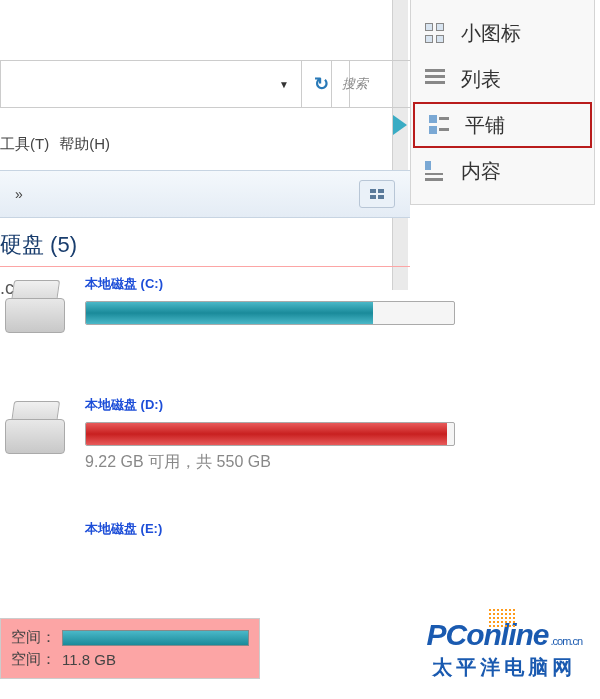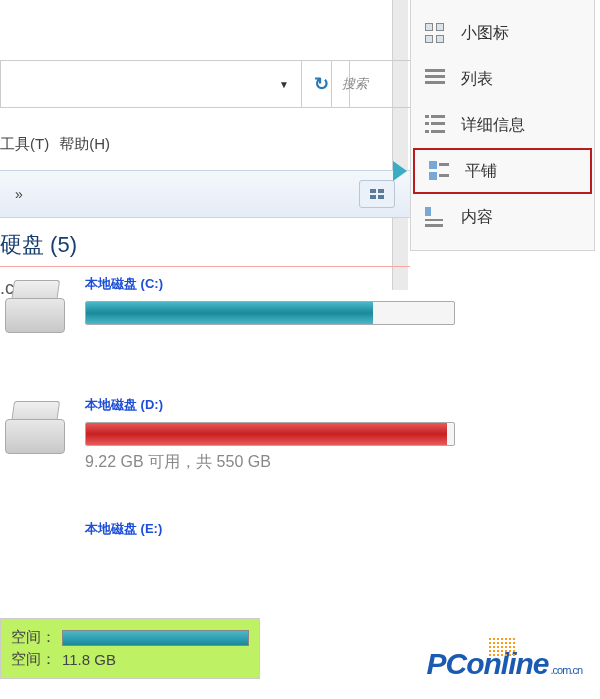--- a/index.html
+++ b/index.html
@@ -255,21 +255,21 @@
       gap: 2px;
     }
     .icon-tiles span:nth-child(odd) { width:8px; height:8px; background:#7aa8d4; }
     .icon-tiles span:nth-child(even) { width:10px; height:3px; background:#888; margin-top:2px; }
     .icon-content {
       display: flex; flex-direction: column; gap:3px;
     }
     .icon-content span { width:18px; height:3px; background:#888; }
     .icon-content span:first-child { width:6px; height:10px; background:#7aa8d4; }
     .vm-label {
-      font-size: 16px;
+      font-size: 20px;
       color: #333;
     }
     
     
     .scrollbar-v {
       position: absolute;
       right: 192px;
       top: 0;
       width: 16px;
       height: 290px;
@@ -285,21 +285,21 @@
       font-size: 18px;
       color: #555;
     }
     
     
     .props-tooltip {
       position: absolute;
       left: 0;
       bottom: 20px;
       width: 260px;
-      background: #bef264;
+      background: #fca5a5;
       border: 1px solid #ccc;
       padding: 6px 10px;
       font-size: 15px;
       color: #444;
     }
     .props-tooltip .prop-row {
       display: flex;
       align-items: center;
       gap: 6px;
       margin: 3px 0;
@@ -427,31 +427,20 @@
         <span></span>
         <span></span>
         <span></span>
       </span>
     <span class="vm-label">小图标</span>
   </div>
   <div class="view-menu-item">
     <span class="vm-icon icon-list-lines"></span>
     <span class="vm-label">列表</span>
   </div>
-  <div class="view-menu-item">
-    <span class="vm-icon icon-details">
-        <span></span>
-        <span></span>
-        <span></span>
-        <span></span>
-        <span></span>
-        <span></span>
-      </span>
-    <span class="vm-label">详细信息</span>
-  </div>
   <div class="view-menu-item selected">
     <div class="selection-pointer"></div>
     <span class="vm-icon icon-tiles">
         <span></span>
         <span></span>
         <span></span>
         <span></span>
       </span>
     <span class="vm-label">平铺</span>
   </div>
@@ -474,13 +463,14 @@
     <span>空间：</span>
     <span>11.8 GB</span>
   </div>
 </div>
 
 <div class="watermark">
   <div class="pc-logo">
     <span class="orange-dot"></span>
     <span class="p-cap">P</span><span class="p-cap">C</span><span>online</span><span class="suffix">.com.cn</span>
   </div>
+  <div class="watermark-cn">太平洋电脑网</div>
 </div>
 
 </body></html>

